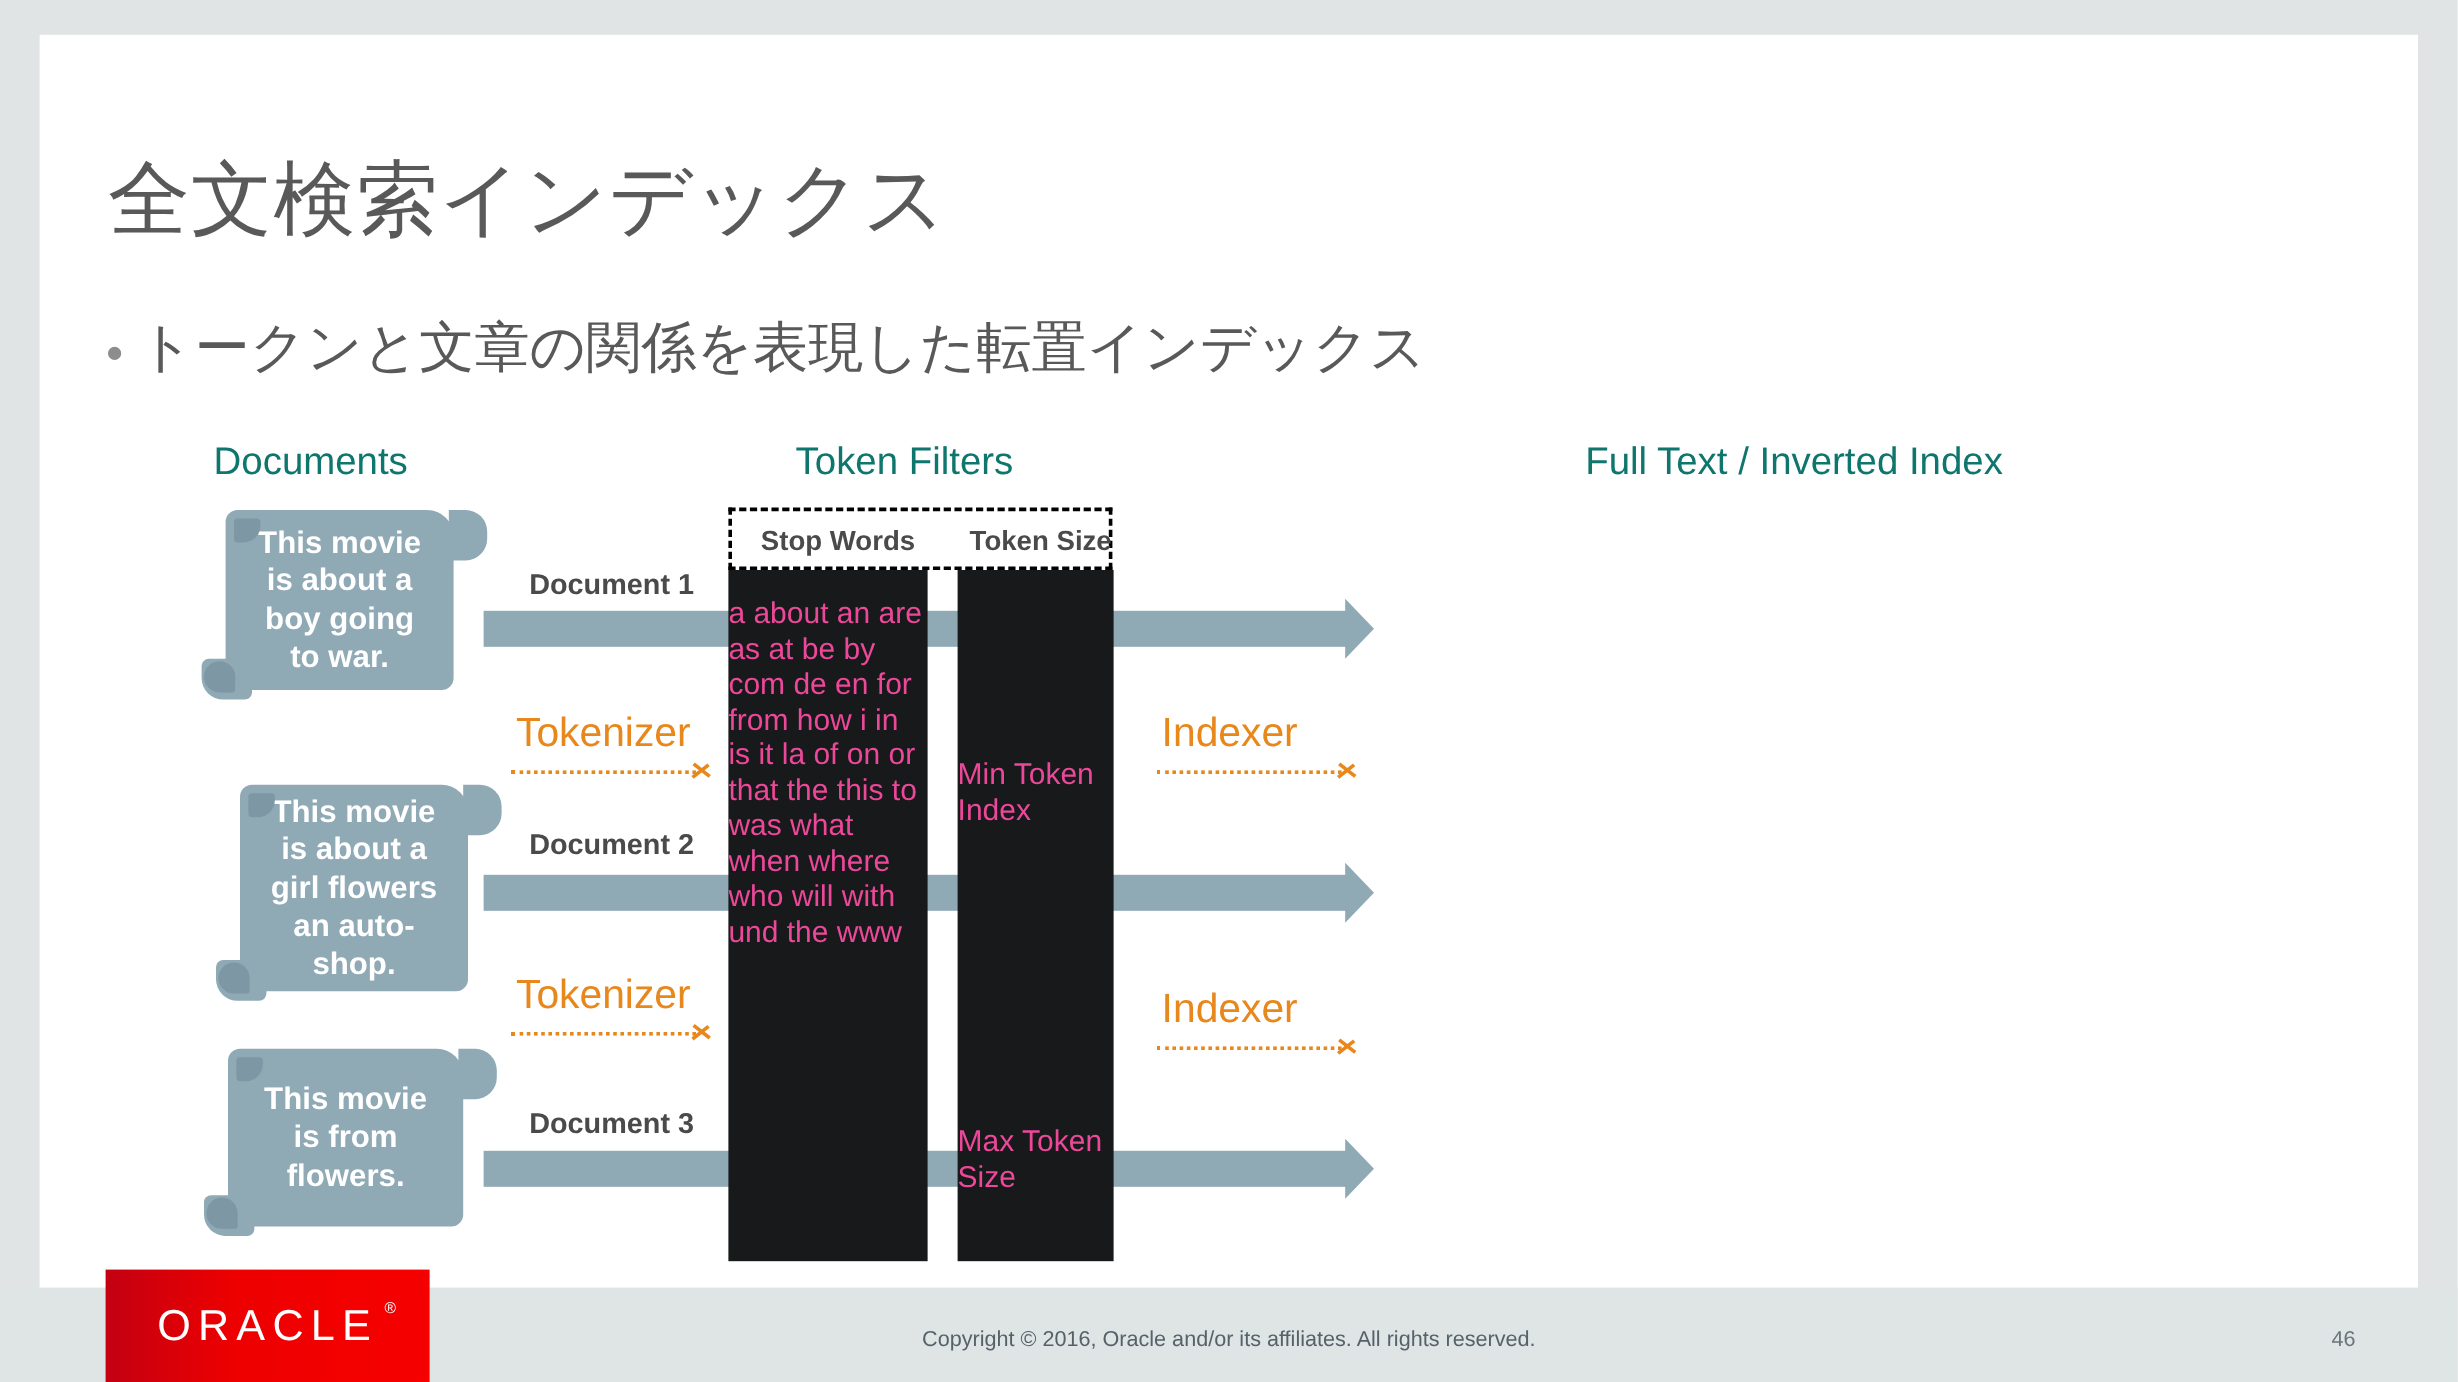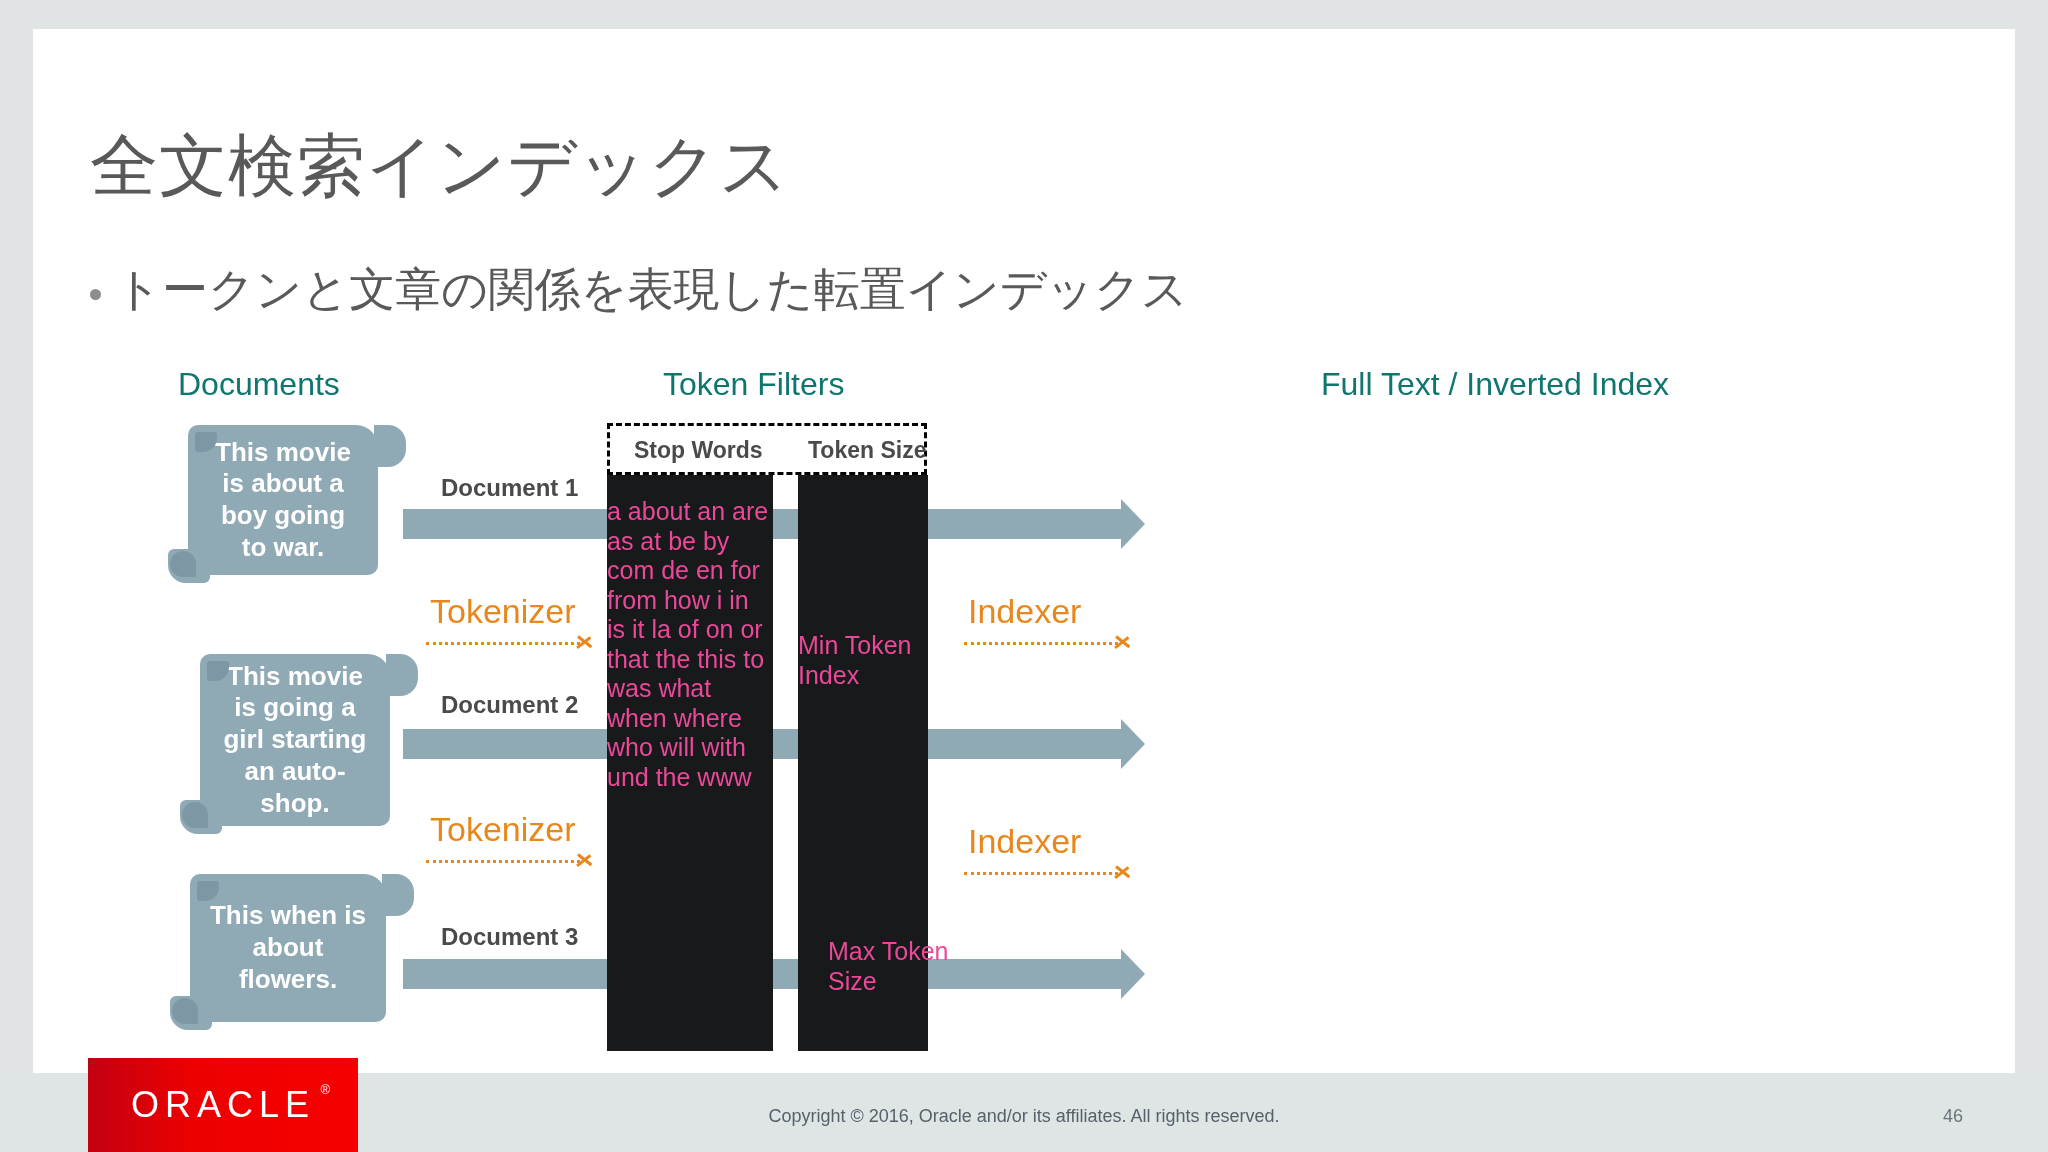--- a/index.html
+++ b/index.html
@@ -136,21 +136,21 @@
   #stopcol{
     left:574px;top:446px;width:166px;height:576px;
     font-size:25px;line-height:1.18;padding-top:22px;
   }
   #sizecol{
     left:765px;top:446px;width:130px;height:576px;
     font-size:25px;line-height:1.18;
   }
   #sizecol .grp{ position:absolute;left:0;width:100%; }
   #min-grp{ top:156px; }
-  #max-grp{ top:462px;padding-left:30px; }
+  #max-grp{ top:462px; }
   #tbl-wrap{
     position:absolute;left:1122px;top:423px;width:716px;height:540px;
     outline:3px solid #ffffff;
   }
 
   
   .footer-band{
     position:absolute;left:0;top:1073px;width:2048px;height:79px;background:#dfe4e5;
   }
   #oracle-logo{
@@ -192,27 +192,27 @@
   <div class="scroll" id="doc1">
     <span class="curl-tl"></span>
     <span class="tab"></span>
     <span class="curl-bl"></span>
     <span>This movie is about a boy going to war.</span>
   </div>
   <div class="scroll" id="doc2">
     <span class="curl-tl"></span>
     <span class="tab"></span>
     <span class="curl-bl"></span>
-    <span>This movie is going a girl starting an auto-shop.</span>
+    <span>This movie is about a girl flowers an auto-shop.</span>
   </div>
   <div class="scroll" id="doc3">
     <span class="curl-tl"></span>
     <span class="tab"></span>
     <span class="curl-bl"></span>
-    <span>This when is about flowers.</span>
+    <span>This movie is from flowers.</span>
   </div>
 
   <div class="doc-label" id="dl1">Document 1</div>
   <div class="doc-label" id="dl2">Document 2</div>
   <div class="doc-label" id="dl3">Document 3</div>
 
   <div class="barrow" id="ba1">
       <span class="shaft"></span>
       <span class="head"></span>
     </div>

